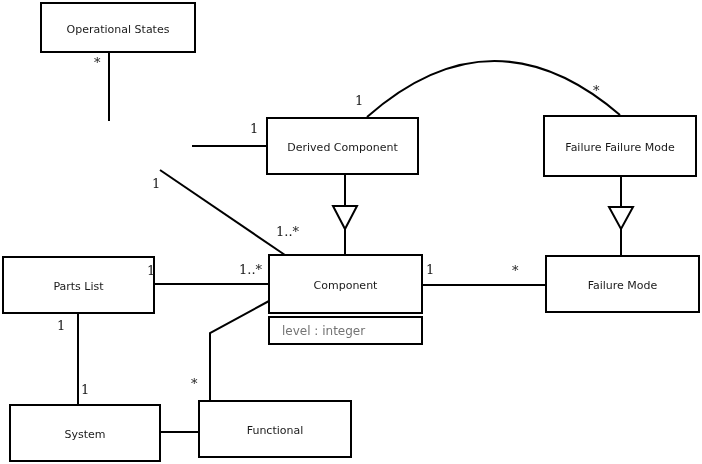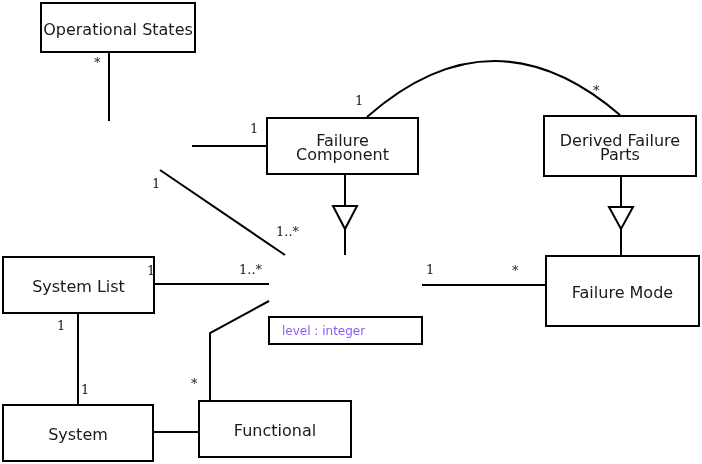--- a/index.html
+++ b/index.html
@@ -4,27 +4,27 @@
 <style>
   html,body{margin:0;padding:0;background:#fff;}
   #canvas{
     position:relative;width:702px;height:464px;background:#ffffff;
     overflow:hidden;font-family:"DejaVu Sans",sans-serif;color:#000;
   }
   #edges{position:absolute;left:0;top:0;pointer-events:none;}
   .uml-class{
     position:absolute;box-sizing:border-box;border:2px solid #000;background:#fff;
     display:flex;align-items:center;justify-content:center;
-    font-size:16px;line-height:14px;color:#1a1a1a;text-align:center;
+    font-size:11px;line-height:14px;color:#1a1a1a;text-align:center;
   }
   .uml-class .cname{padding-top:4px;}
   .uml-attr{
     position:absolute;box-sizing:border-box;border:2px solid #000;background:#fff;
     display:flex;align-items:center;justify-content:flex-start;
-    font-size:12px;color:#8b5cf6;padding-left:12px;
+    font-size:12px;color:#737373;padding-left:12px;
   }
   .mult{
     position:absolute;font-family:"DejaVu Serif",serif;font-size:13px;line-height:13px;
     color:#1a1a1a;white-space:nowrap;
   }
 </style>
 </head>
 <body>
 
 <div id="canvas">
@@ -50,40 +50,43 @@
       <polygon points="609,207 633,207 621,229"></polygon>
     </g>
   </svg>
 
   <div class="uml-class" style="left:40px;top:2px;width:156px;height:51px">
     <span class="cname">Operational States</span>
   </div>
 
 
   <div class="uml-class" style="left:266px;top:117px;width:153px;height:58px">
-    <span class="cname">Failure Component</span>
+    <span class="cname">Derived Component</span>
   </div>
 
   <div class="uml-class" style="left:543px;top:115px;width:154px;height:62px">
-    <span class="cname">Derived Failure Parts</span>
+    <span class="cname">Failure Failure Mode</span>
   </div>
 
+  <div class="uml-class" style="left:268px;top:254px;width:155px;height:60px">
+    <span class="cname">Component</span>
+  </div>
   <div class="uml-attr" style="left:268px;top:316px;width:155px;height:29px">
     <span>level : integer</span>
   </div>
 
   <div class="uml-class" style="left:2px;top:256px;width:153px;height:58px">
-    <span class="cname">System List</span>
+    <span class="cname">Parts List</span>
   </div>
 
-  <div class="uml-class" style="left:545px;top:255px;width:155px;height:72px">
+  <div class="uml-class" style="left:545px;top:255px;width:155px;height:58px">
     <span class="cname">Failure Mode</span>
   </div>
 
-  <div class="uml-class" style="left:2px;top:404px;width:152px;height:58px">
+  <div class="uml-class" style="left:9px;top:404px;width:152px;height:58px">
     <span class="cname">System</span>
   </div>
 
   <div class="uml-class" style="left:198px;top:400px;width:154px;height:58px">
     <span class="cname">Functional</span>
   </div>
 
   <span class="mult" style="left:94px;top:56px">*</span>
   <span class="mult" style="left:250px;top:122px">1</span>
   <span class="mult" style="left:152px;top:177px">1</span>

